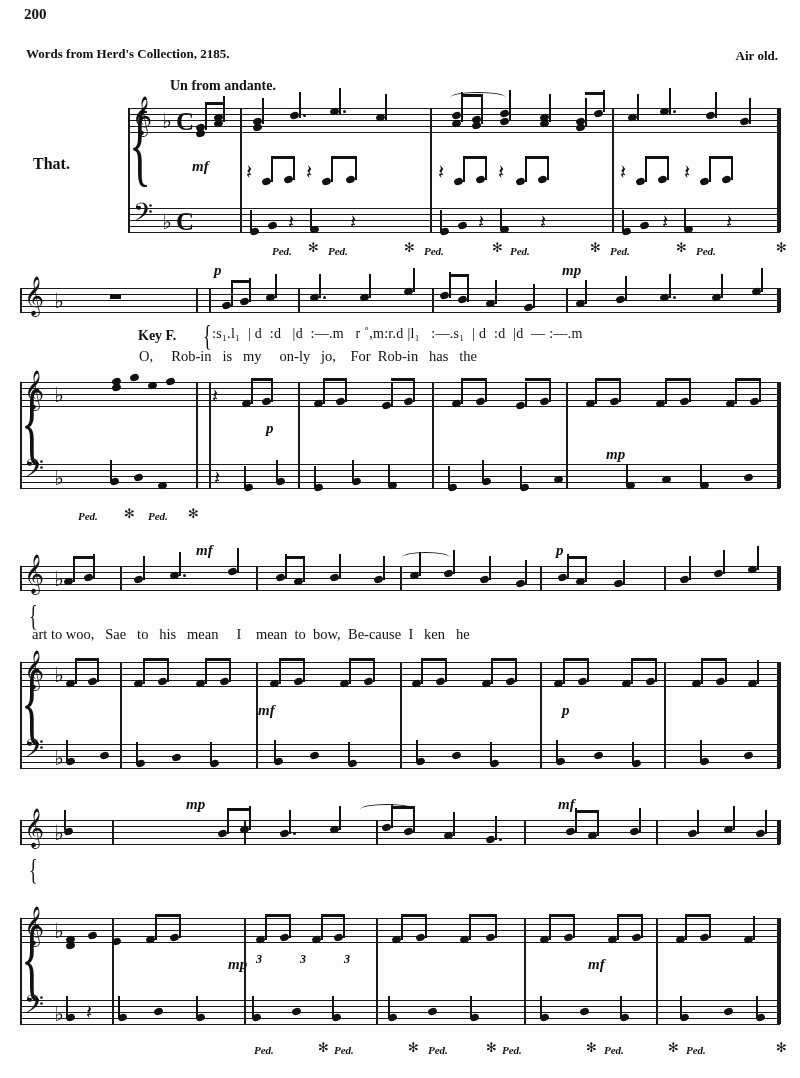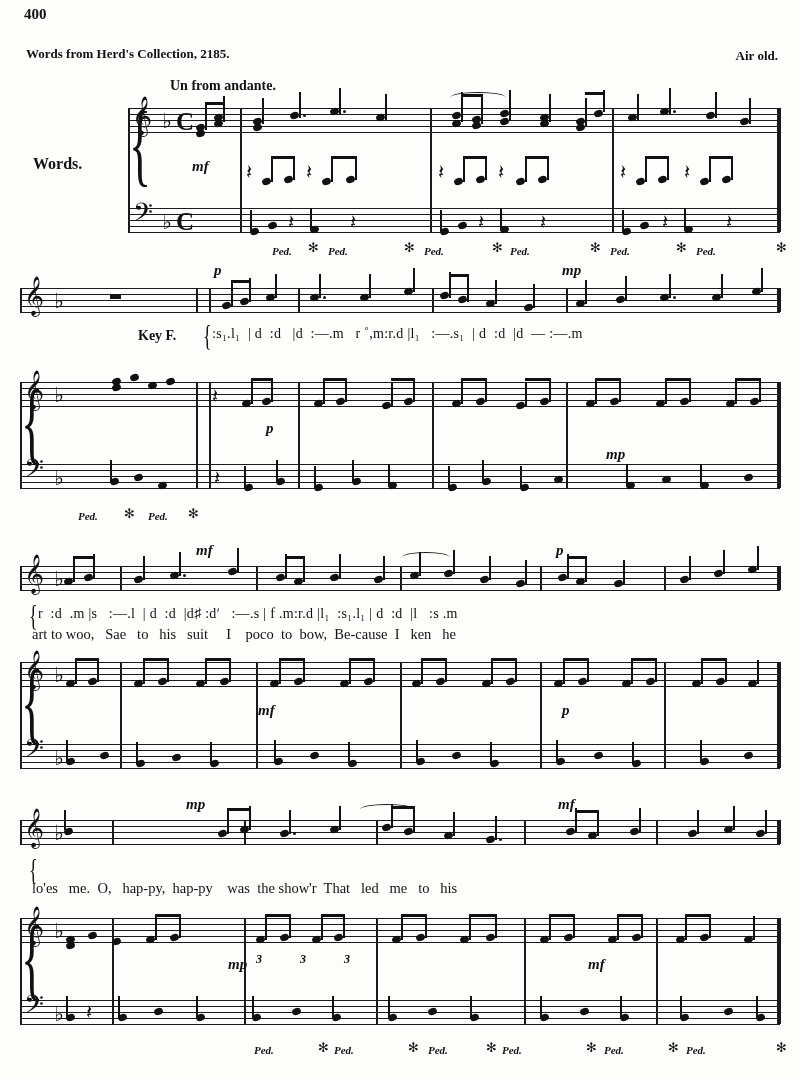--- a/index.html
+++ b/index.html
@@ -127,25 +127,25 @@
     font-family:"Liberation Serif", serif; transform:scaleX(0.6);
   }
   .tri { position:absolute; font-family:"Liberation Serif", serif;
          font-size:12px; font-style:italic; font-weight:bold; }
 </style>
 </head>
 <body>
 
 <div class="page">
 
-  <div class="page-number">400</div>
+  <div class="page-number">200</div>
   <div class="words-credit">Words from Herd's Collection, 2185.</div>
   <div class="air-credit">Air old.</div>
   <div class="tempo">Un from andante.</div>
-  <div class="piano-label">Words.</div>
+  <div class="piano-label">That.</div>
 
   <div class="system" style="top:100px; height:160px;">
     <div class="brace" style="left:118px; top:8px;">{</div>
 
     <div class="staff" style="top:8px;">
       <div class="ln" style="left:128px; width:652px;"></div>
       <div class="ln" style="left:128px; width:652px;"></div>
       <div class="ln" style="left:128px; width:652px;"></div>
       <div class="ln" style="left:128px; width:652px;"></div>
       <div class="ln" style="left:128px; width:652px;"></div>
@@ -356,20 +356,21 @@
     <div class="stem" style="left:669px; top:-4px; height:24px;"></div>
     <div class="dot" style="left:673px; top:18px;"></div>
     <div class="nh" style="left:712px; top:16px;"></div>
     <div class="stem" style="left:721px; top:-4px; height:24px;"></div>
     <div class="nh" style="left:752px; top:10px;"></div>
     <div class="stem" style="left:761px; top:-10px; height:24px;"></div>
 
     <div class="keylabel" style="left:138px; top:50px;">Key F.</div>
     <div class="bigbrace" style="left:200px; top:42px;">{</div>
     <div class="solfa" style="left:212px; top:48px;">:s₁.l₁  | d  :d   |d  :—.m   r ˚,m:r.d |l₁   :—.s₁  | d  :d  |d  — :—.m</div>
+    <div class="lyrics" style="left:139px; top:70px;">O,     Rob-in   is   my     on-ly   jo,    For  Rob-in   has   the</div>
 
     <div class="staff" style="top:104px;">
       <div class="ln" style="left:20px; width:760px;"></div>
       <div class="ln" style="left:20px; width:760px;"></div>
       <div class="ln" style="left:20px; width:760px;"></div>
       <div class="ln" style="left:20px; width:760px;"></div>
       <div class="ln" style="left:20px; width:760px;"></div>
     </div>
     <div class="clef" style="left:24px; top:94px;">𝄞</div>
     <div class="keysig" style="left:54px; top:105px;">♭</div>
@@ -537,22 +538,21 @@
     <div class="nh" style="left:614px; top:24px;"></div>
     <div class="stem" style="left:623px; top:4px; height:24px;"></div>
     <div class="nh" style="left:680px; top:20px;"></div>
     <div class="stem" style="left:689px; top:0px; height:24px;"></div>
     <div class="nh" style="left:714px; top:14px;"></div>
     <div class="stem" style="left:723px; top:-6px; height:24px;"></div>
     <div class="nh" style="left:748px; top:10px;"></div>
     <div class="stem" style="left:757px; top:-10px; height:24px;"></div>
 
     <div class="bigbrace" style="left:26px; top:44px;">{</div>
-    <div class="solfa" style="left:38px; top:50px;">r  :d  .m |s   :—.l  | d  :d  |d♯ :dʹ   :—.s | f .m:r.d |l₁  :s₁.l₁ | d  :d  |l   :s .m</div>
-    <div class="lyrics" style="left:32px; top:70px;">art to woo,   Sae   to   his   suit     I    poco  to  bow,  Be-cause  I   ken   he</div>
+    <div class="lyrics" style="left:32px; top:70px;">art to woo,   Sae   to   his   mean     I    mean  to  bow,  Be-cause  I   ken   he</div>
 
     <div class="staff" style="top:106px;">
       <div class="ln" style="left:20px; width:760px;"></div>
       <div class="ln" style="left:20px; width:760px;"></div>
       <div class="ln" style="left:20px; width:760px;"></div>
       <div class="ln" style="left:20px; width:760px;"></div>
       <div class="ln" style="left:20px; width:760px;"></div>
     </div>
     <div class="clef" style="left:24px; top:96px;">𝄞</div>
     <div class="keysig" style="left:54px; top:107px;">♭</div>
@@ -712,21 +712,20 @@
     <div class="nh" style="left:630px; top:18px;"></div>
     <div class="stem" style="left:639px; top:-2px; height:24px;"></div>
     <div class="nh" style="left:688px; top:20px;"></div>
     <div class="stem" style="left:697px; top:0px; height:24px;"></div>
     <div class="nh" style="left:724px; top:16px;"></div>
     <div class="stem" style="left:733px; top:-4px; height:24px;"></div>
     <div class="nh" style="left:756px; top:20px;"></div>
     <div class="stem" style="left:765px; top:0px; height:24px;"></div>
 
     <div class="bigbrace" style="left:26px; top:44px;">{</div>
-    <div class="lyrics" style="left:32px; top:70px;">lo'es   me.  O,   hap-py,  hap-py    was  the show'r  That   led   me   to   his</div>
 
     <div class="staff" style="top:108px;">
       <div class="ln" style="left:20px; width:760px;"></div>
       <div class="ln" style="left:20px; width:760px;"></div>
       <div class="ln" style="left:20px; width:760px;"></div>
       <div class="ln" style="left:20px; width:760px;"></div>
       <div class="ln" style="left:20px; width:760px;"></div>
     </div>
     <div class="clef" style="left:24px; top:98px;">𝄞</div>
     <div class="keysig" style="left:54px; top:109px;">♭</div>

